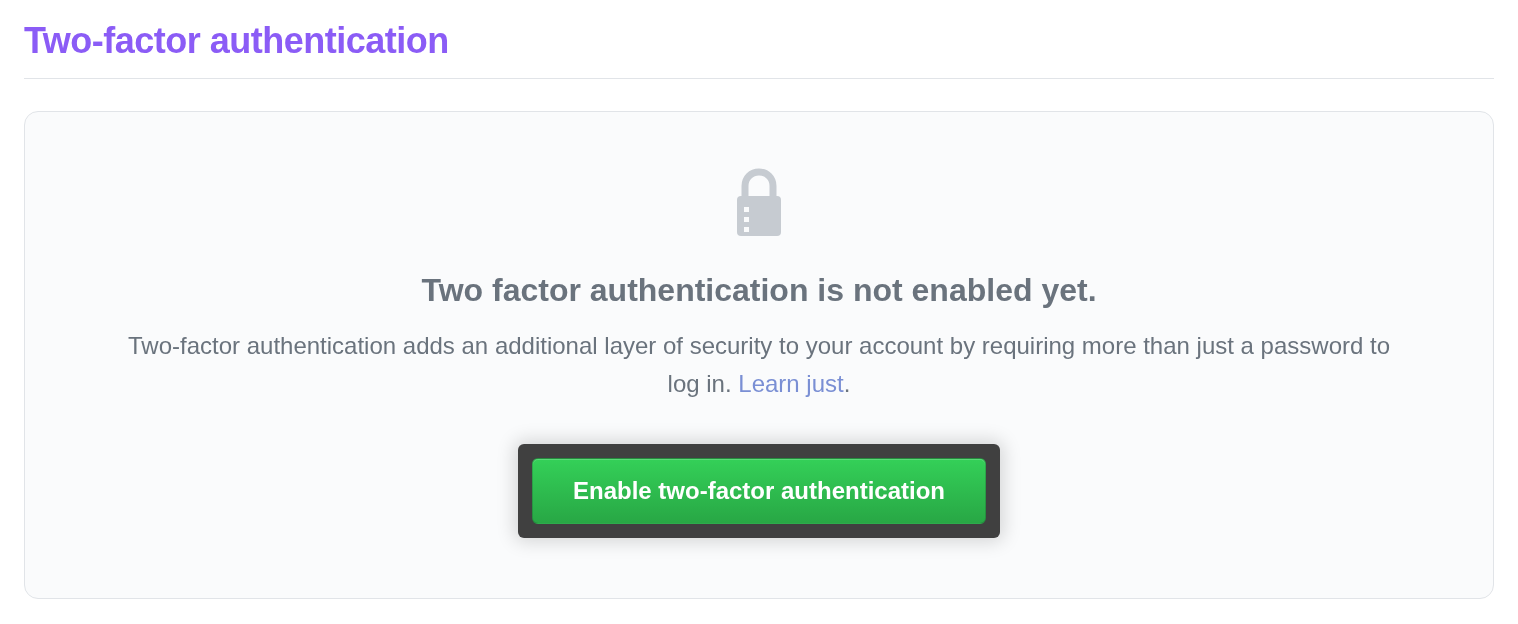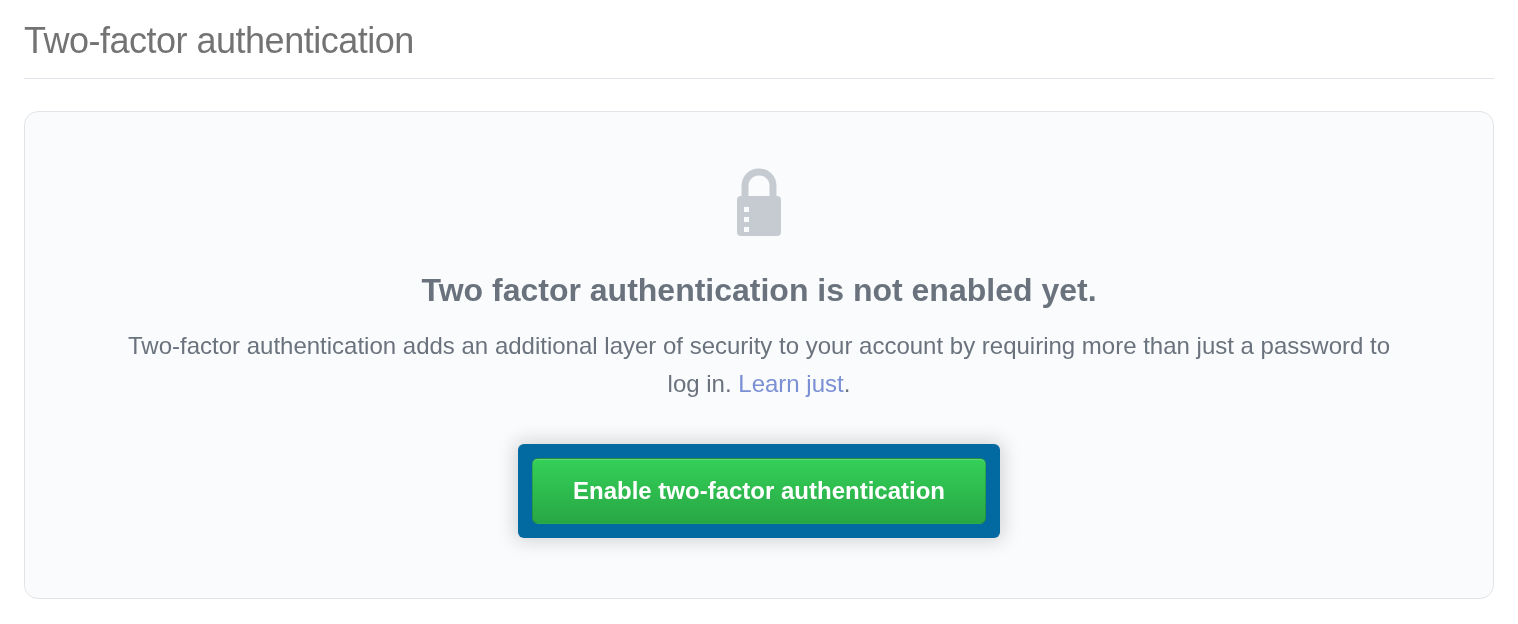--- a/index.html
+++ b/index.html
@@ -8,22 +8,22 @@
       box-sizing: border-box;
     }
     body {
       font-family: -apple-system, BlinkMacSystemFont, "Segoe UI", Helvetica, Arial, sans-serif;
       background: #fff;
       padding: 20px 24px;
       width: 1518px;
     }
     .page-title {
       font-size: 36px;
-      font-weight: 400;
-      color: #737373;
+      font-weight: 700;
+      color: #8b5cf6;
       margin-bottom: 16px;
       letter-spacing: -0.5px;
     }
     .divider {
       border: none;
       border-top: 1px solid #e1e4e8;
       margin-bottom: 32px;
     }
     .panel {
       border: 1px solid #e1e4e8;
@@ -52,21 +52,21 @@
     .learn-more {
       color: #7a8fd4;
       text-decoration: none;
       cursor: pointer;
     }
     .button-wrapper {
       display: inline-block;
       padding: 14px;
       border-radius: 6px;
       box-shadow: 0 0 18px 4px rgba(0,0,0,0.15);
-      background: #0369a1;
+      background: #404040;
     }
     .enable-button {
       background: linear-gradient(#34d058, #28a745);
       color: #fff;
       border: 1px solid rgba(27,31,35,0.2);
       border-radius: 6px;
       font-size: 24px;
       font-weight: 600;
       padding: 18px 40px;
       cursor: pointer;

